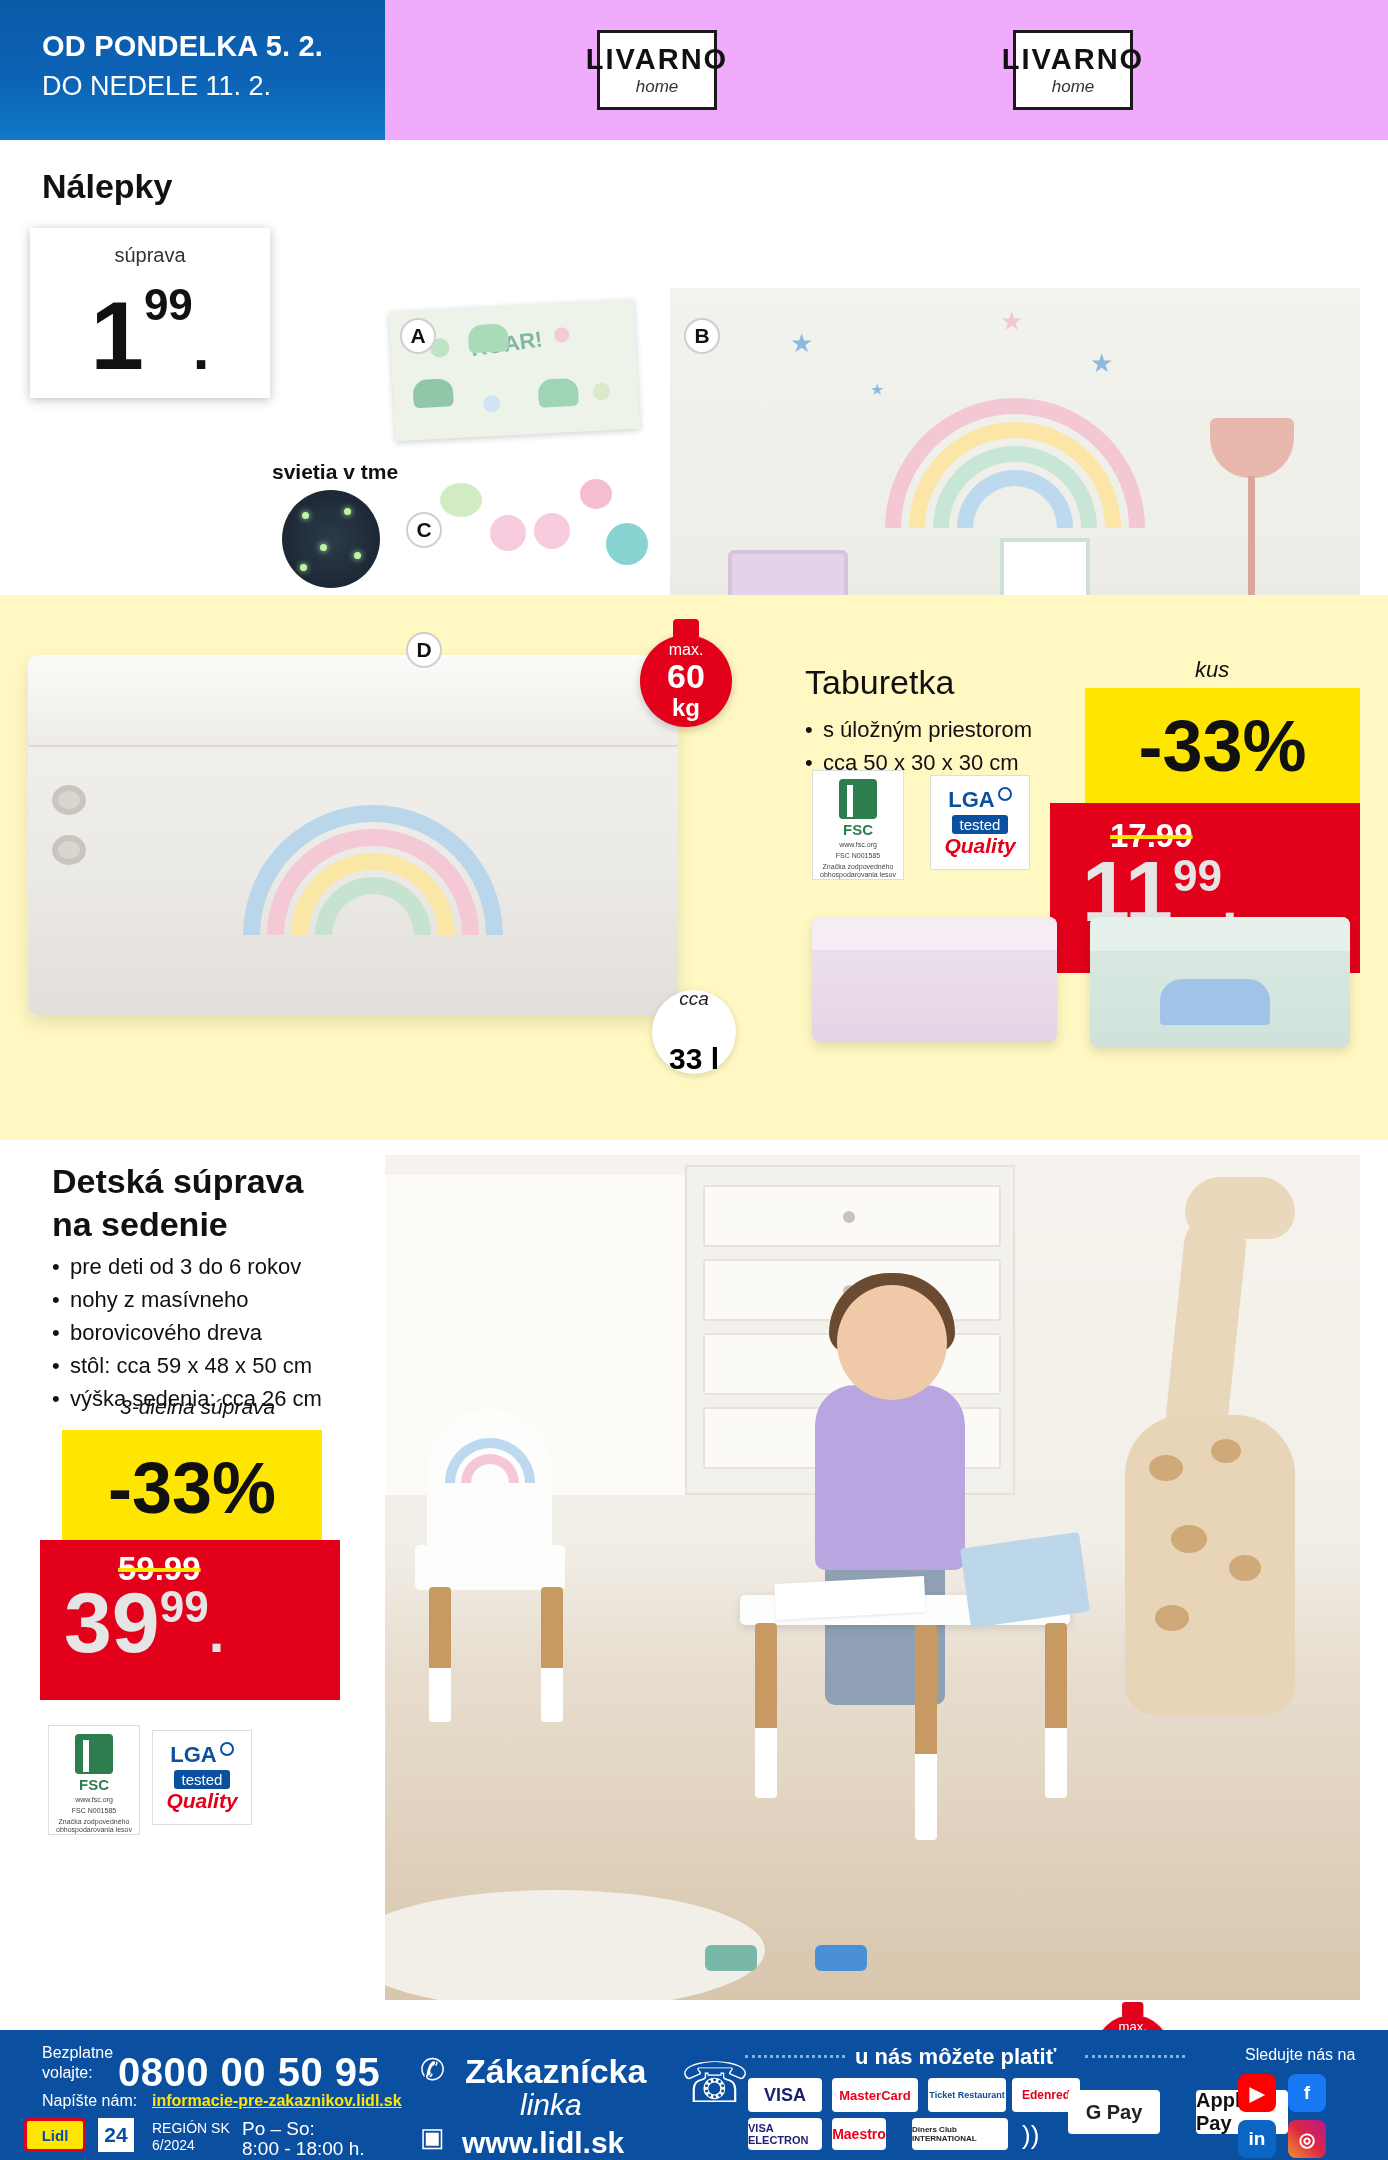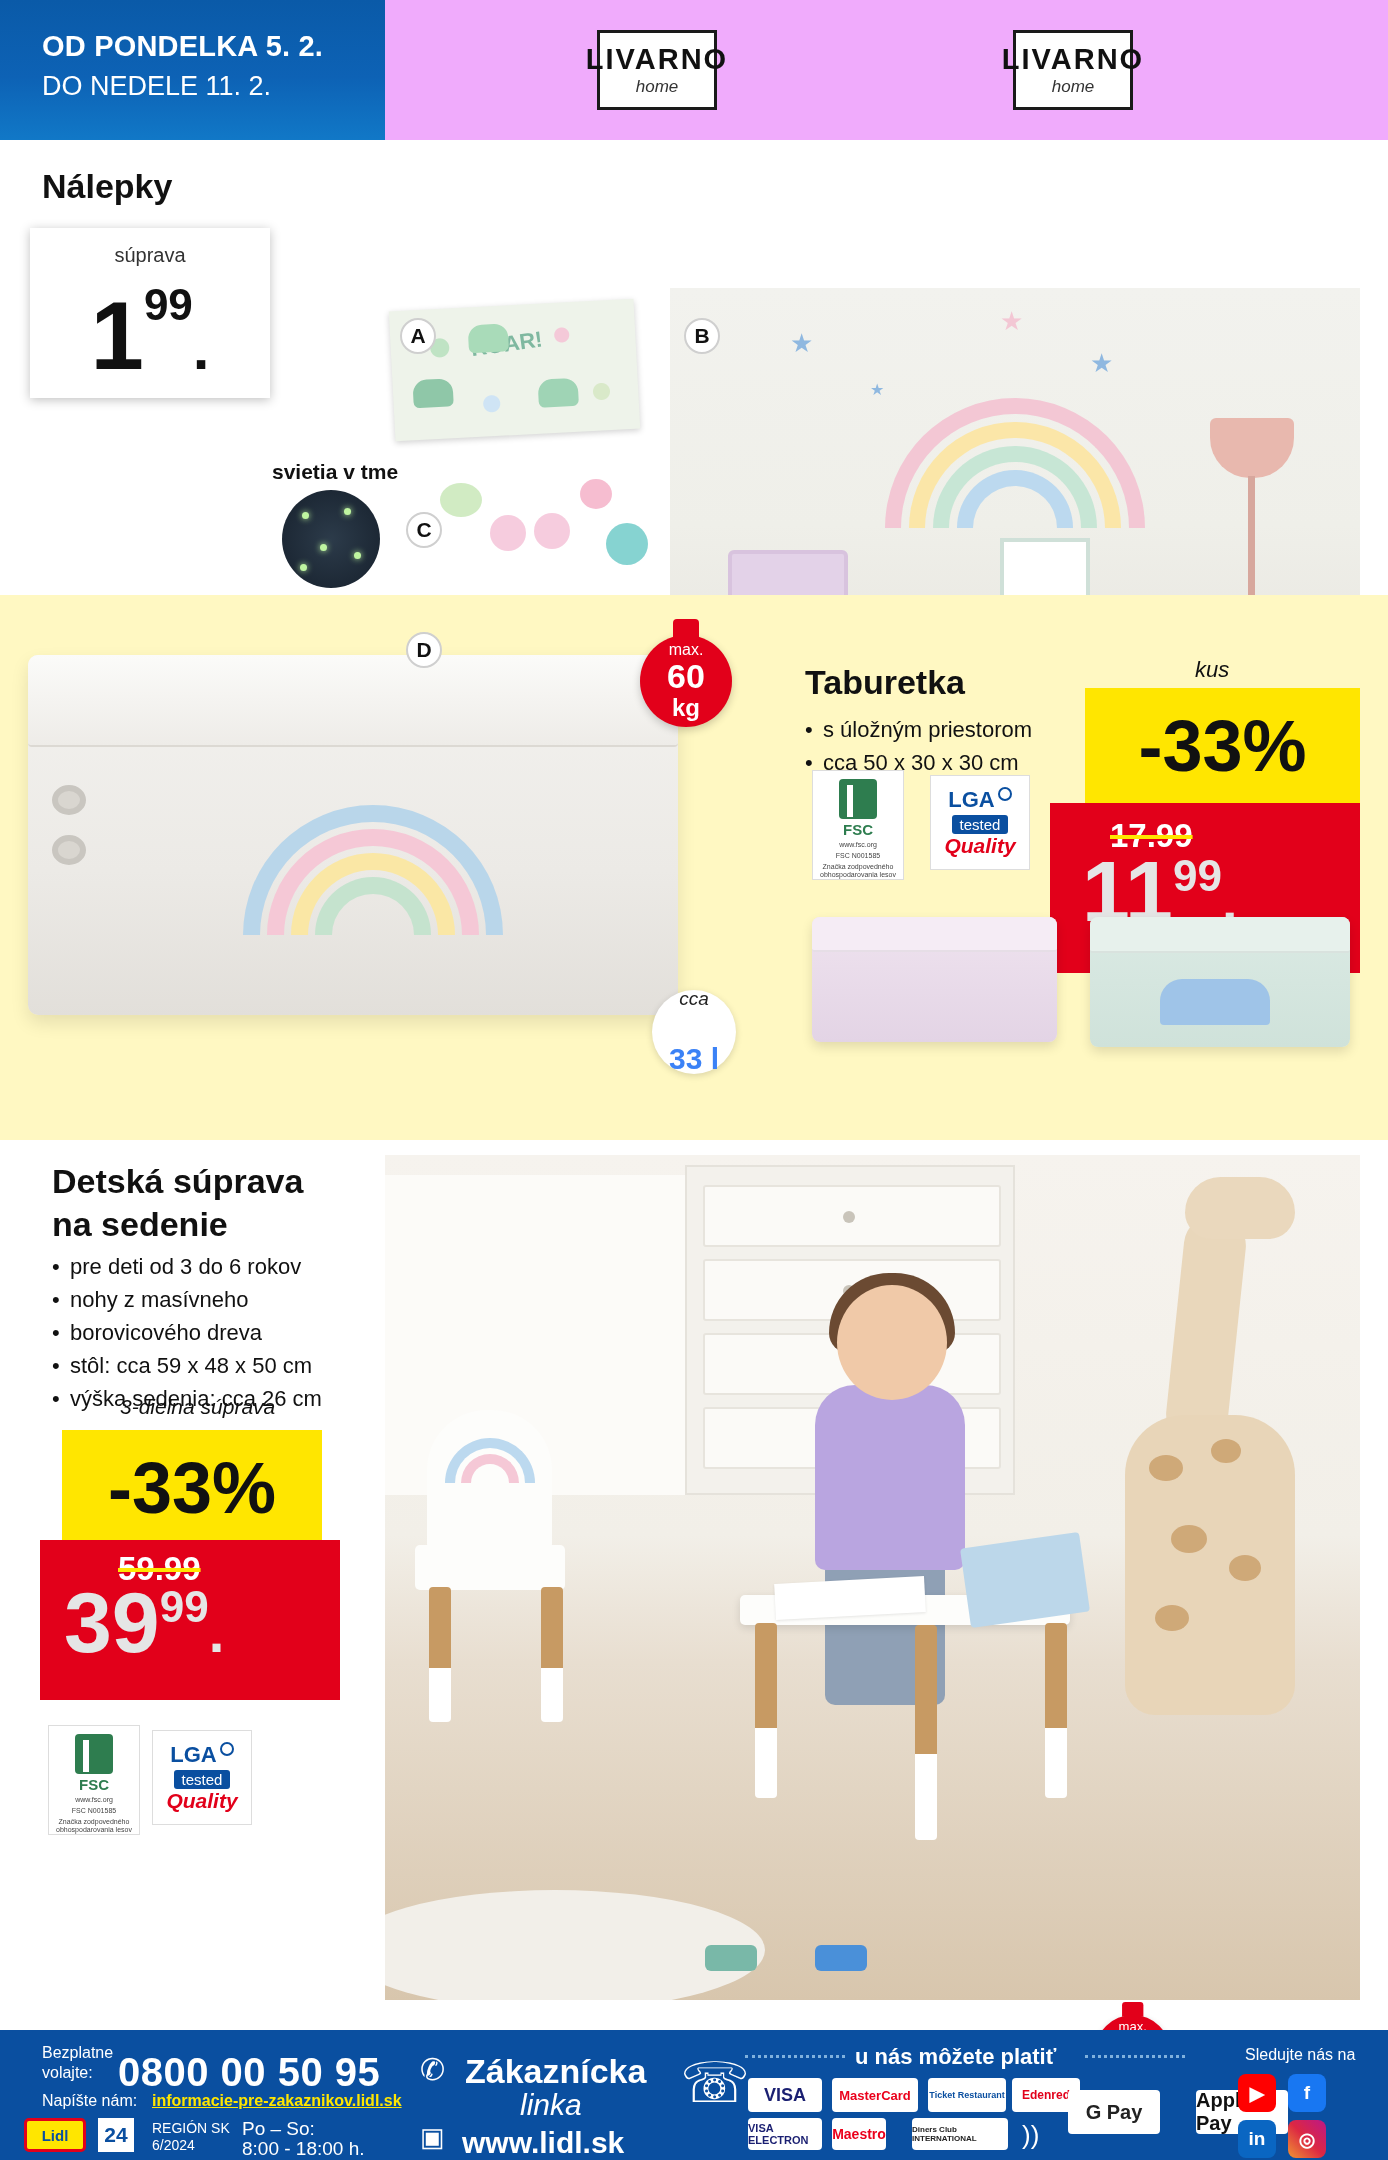--- a/index.html
+++ b/index.html
@@ -109,22 +109,22 @@
     position:absolute; top:-16px; left:50%; transform:translateX(-50%);
     width: 26px; height: 18px; background:#e2001a; border-radius: 4px 4px 0 0;
   }
   .badge-white {
     position:absolute; width: 84px; height: 84px; border-radius: 50%;
     background:#fff; display:flex; flex-direction:column; align-items:center; justify-content:center;
     box-shadow: 0 2px 7px rgba(0,0,0,.15);
     gap: 24px;
   }
   .badge-white .cca { font-size: 19px; font-style: italic; color:#222;}
-  .badge-white .val { font-size: 30px; font-weight: bold; color:#3b82f6;margin-top:8px;}
-  .sec2-title { position:absolute; left: 805px; top: 68px; font-size: 34px; font-weight: bold; color:#111;}
+  .badge-white .val { font-size: 30px; font-weight: bold; color:#000000;margin-top:8px;}
+  .sec2-title { position:absolute; left: 805px; top: 68px; font-size: 34px; font-weight: normal; color:#111;}
   .bullets { position:absolute; font-size: 22px; color:#111; line-height: 1.5; list-style: none;}
   .bullets li { position: relative; padding-left: 18px; }
   .bullets li::before { content:"•"; position:absolute; left:0; top:0; }
   .sec2-bullets { left: 805px; top: 118px; }
   .discount-yellow {
     position:absolute; background:#ffe600; display:flex; align-items:center; justify-content:center;
     font-weight:bold; color:#111;
   }
   .dy-2 { left: 1085px; top: 93px; width: 275px; height: 115px; font-size: 72px; }
   .kus-label { position:absolute; left: 1195px; top: 62px; font-size: 22px; font-style: italic; color:#111;}

